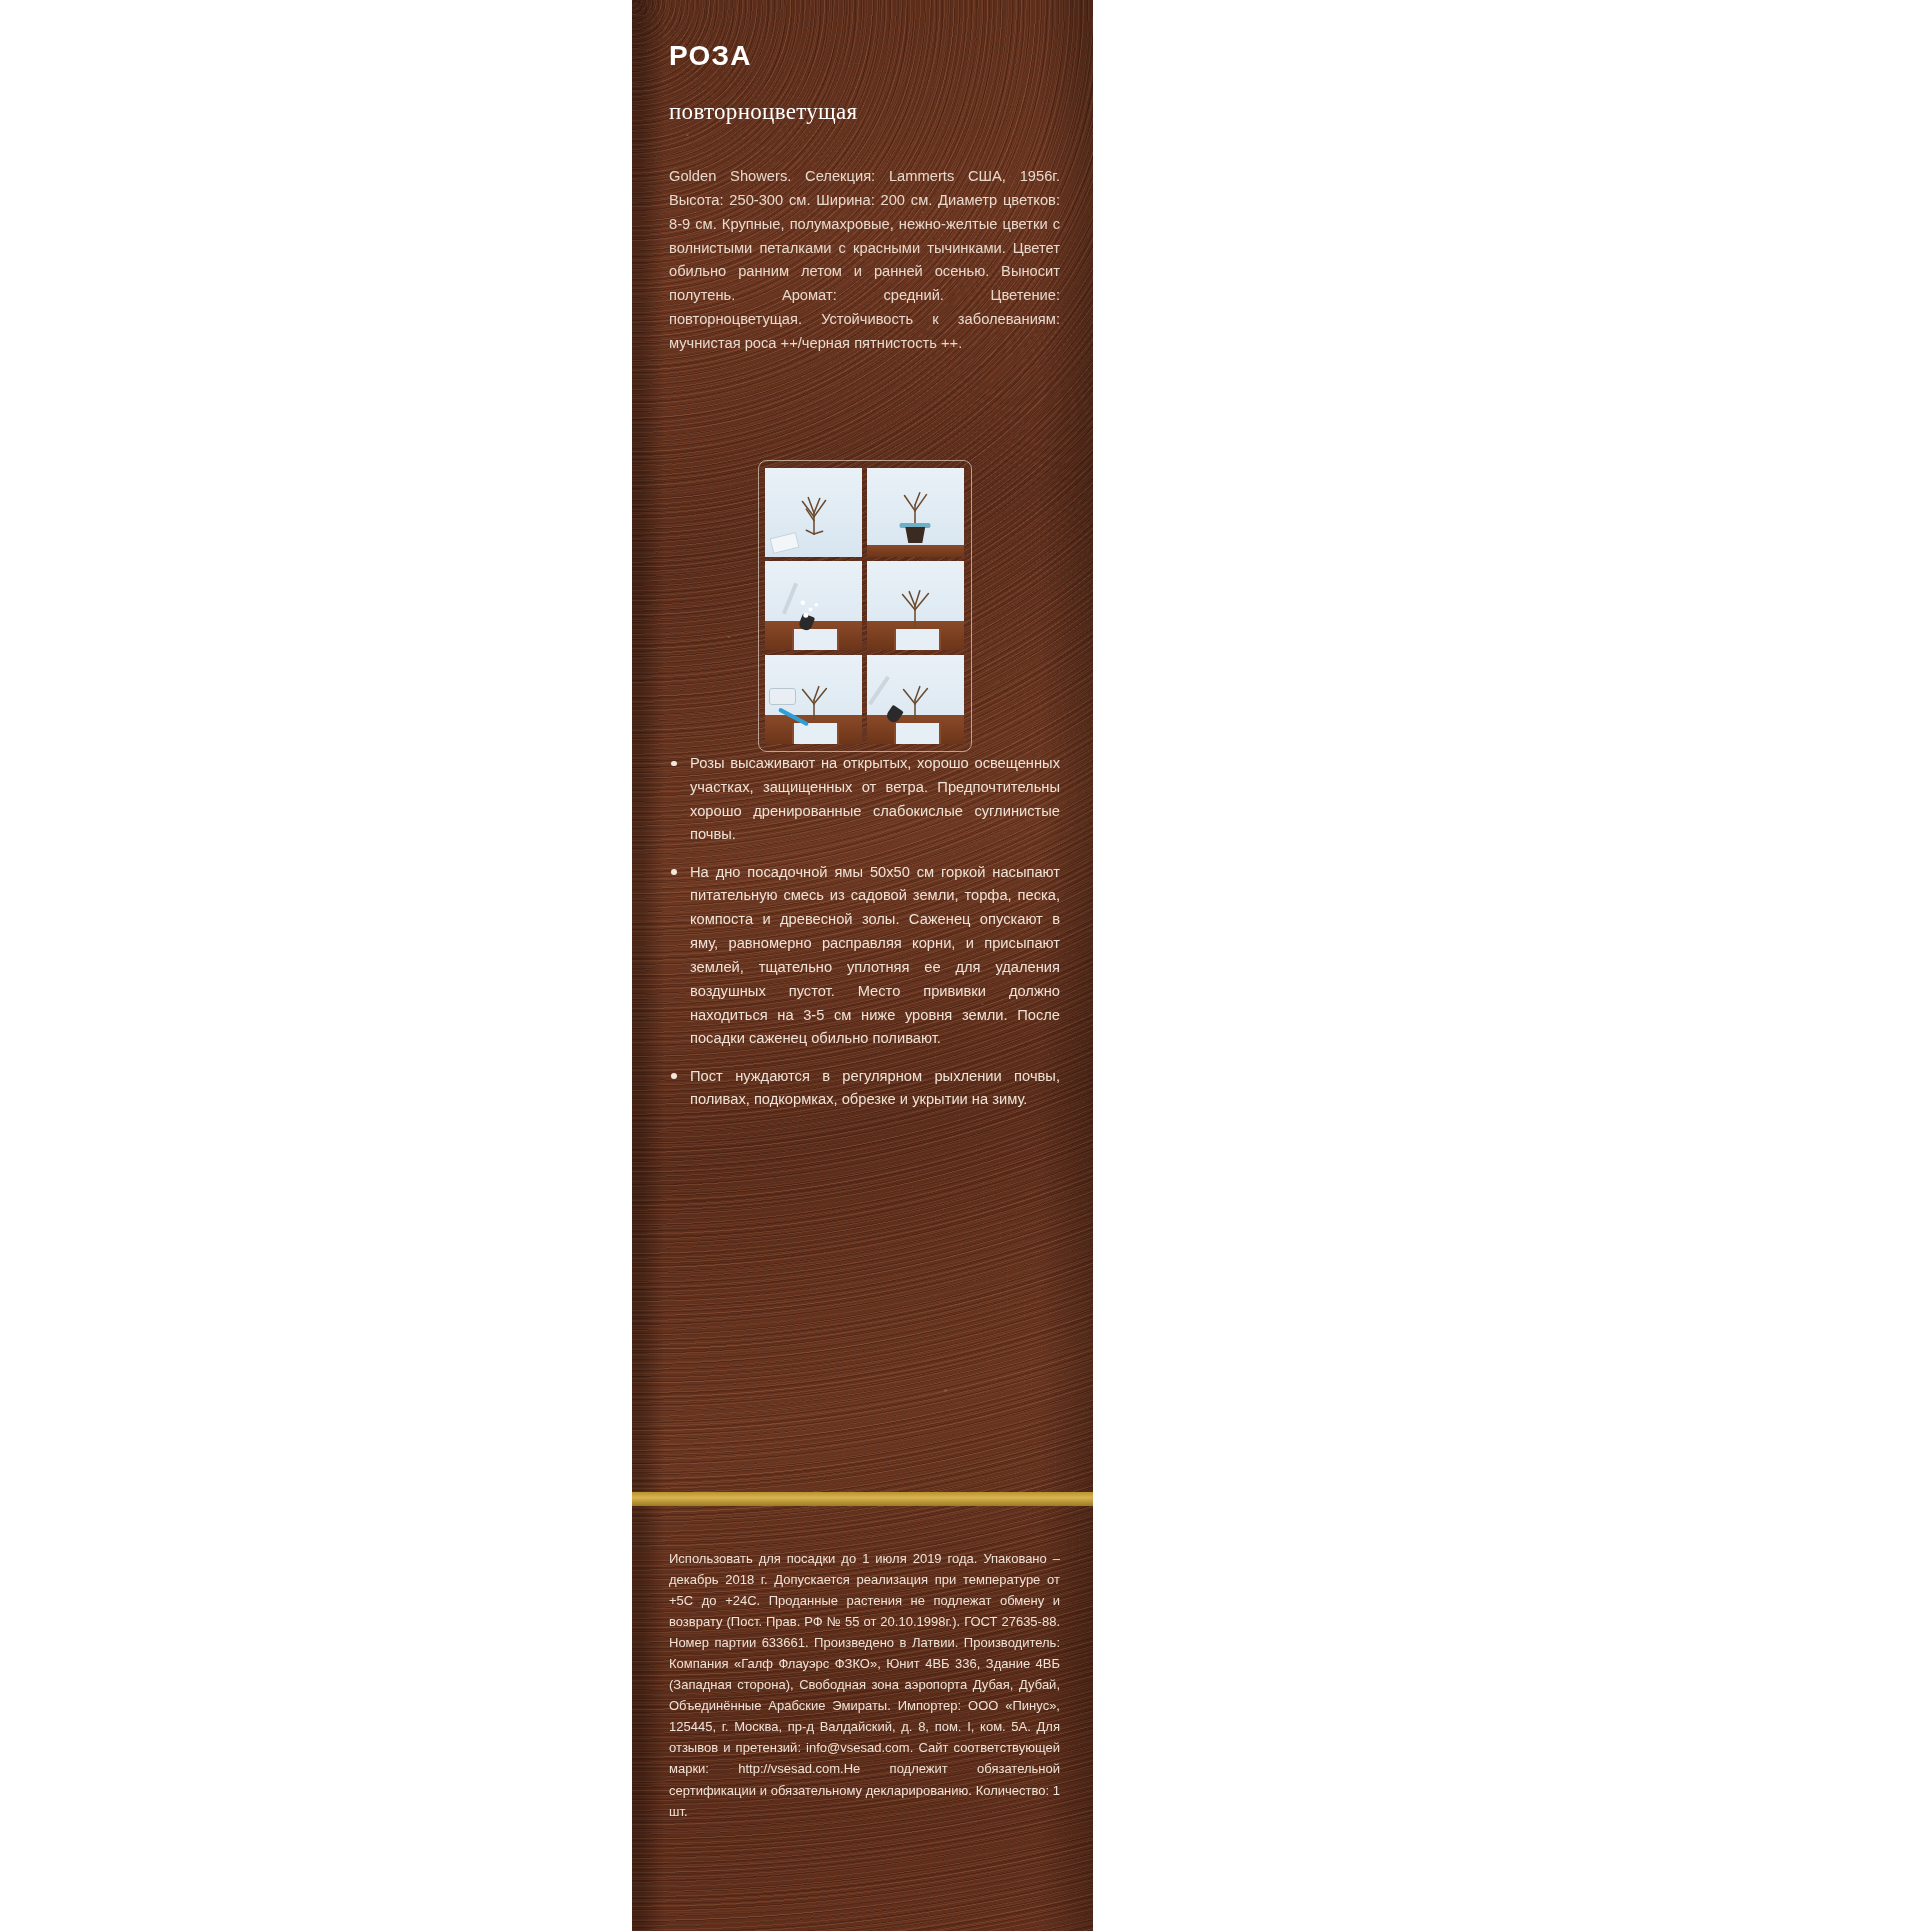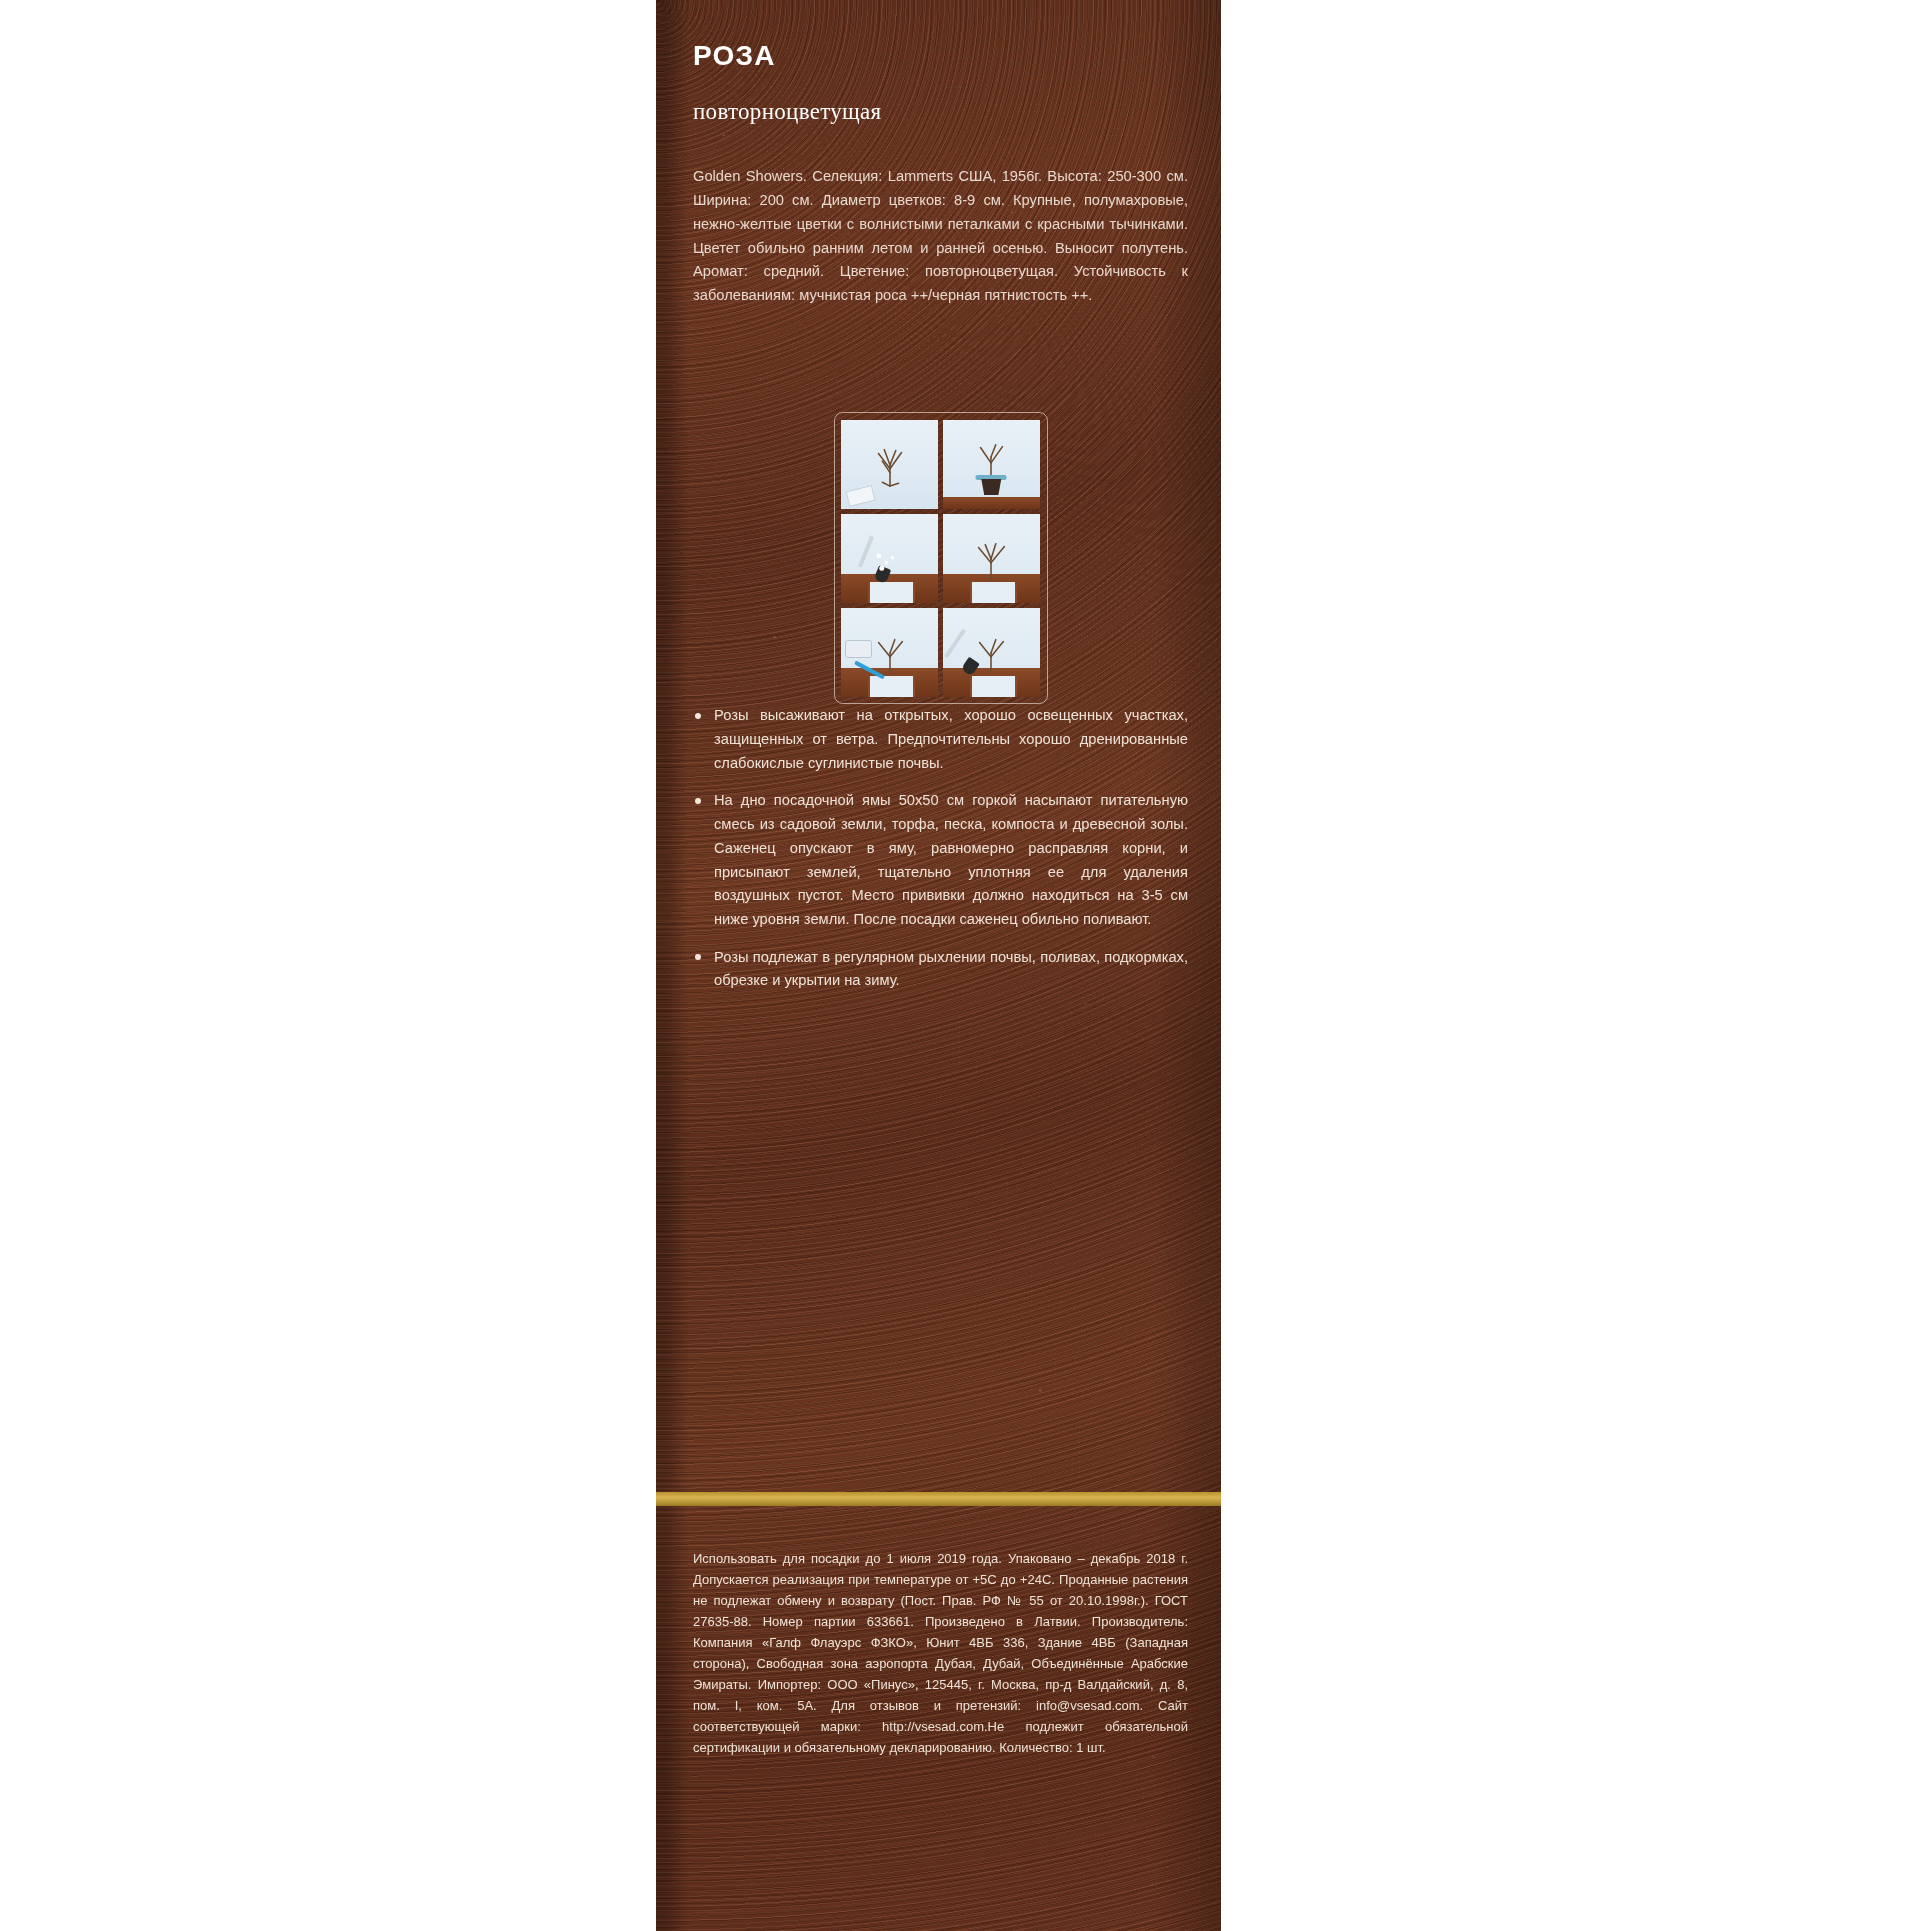--- a/index.html
+++ b/index.html
@@ -11,23 +11,23 @@
     width: 1931px;
     height: 1931px;
     position: relative;
     font-family: "Liberation Sans", sans-serif;
     overflow: hidden;
   }
 
   
   .package {
     position: absolute;
-    left: 656px;
+    left: 632px;
     top: 0;
-    width: 565px;
+    width: 461px;
     height: 1931px;
     background:
       radial-gradient(ellipse 2.9px 1.9px at 12% 7%, rgba(255,210,160,.30), transparent 70%),
       radial-gradient(ellipse 1.9px 1.9px at 38% 17%, rgba(20,8,4,.55), transparent 70%),
       radial-gradient(ellipse 2.9px 1.9px at 63% 11%, rgba(255,200,150,.22), transparent 70%),
       radial-gradient(ellipse 1.9px 2.9px at 84% 23%, rgba(25,10,5,.5), transparent 70%),
       radial-gradient(ellipse 2.9px 1.9px at 21% 33%, rgba(255,215,170,.25), transparent 70%),
       radial-gradient(ellipse 1.9px 1.9px at 55% 41%, rgba(20,8,4,.5), transparent 70%),
       radial-gradient(ellipse 2.9px 1.9px at 76% 52%, rgba(255,205,155,.22), transparent 70%),
       radial-gradient(ellipse 1.9px 1.9px at 31% 61%, rgba(25,10,5,.5), transparent 70%),
@@ -357,21 +357,21 @@
       <div class="bullet">
         <span class="dot"></span>
         <span>Розы высаживают на открытых, хорошо освещенных участках, защищенных от ветра. Предпочтительны хорошо дренированные слабокислые суглинистые почвы.</span>
       </div>
       <div class="bullet">
         <span class="dot"></span>
         <span>На дно посадочной ямы 50х50 см горкой насыпают питательную смесь из садовой земли, торфа, песка, компоста и древесной золы. Саженец опускают в яму, равномерно расправляя корни, и присыпают землей, тщательно уплотняя ее для удаления воздушных пустот. Место прививки должно находиться на 3-5 см ниже уровня земли. После посадки саженец обильно поливают.</span>
       </div>
       <div class="bullet">
         <span class="dot"></span>
-        <span>Розы подлежат в регулярном рыхлении почвы, поливах, подкормках, обрезке и укрытии на зиму.</span>
+        <span>Пост нуждаются в регулярном рыхлении почвы, поливах, подкормках, обрезке и укрытии на зиму.</span>
       </div>
     </div>
 
   </div>
 
   <div class="divider"></div>
 
   <div class="legal">Использовать для посадки до 1 июля 2019 года. Упаковано – декабрь 2018 г. Допускается реализация при температуре от +5С до +24С. Проданные растения не подлежат обмену и возврату (Пост. Прав. РФ № 55 от 20.10.1998г.). ГОСТ 27635-88. Номер партии 633661. Произведено в Латвии. Производитель: Компания «Галф Флауэрс ФЗКО», Юнит 4ВБ 336, Здание 4ВБ (Западная сторона), Свободная зона аэропорта Дубая, Дубай, Объединённые Арабские Эмираты. Импортер: ООО «Пинус», 125445, г. Москва, пр-д Валдайский, д. 8, пом. I, ком. 5А. Для отзывов и претензий: info@vsesad.com. Сайт соответствующей марки: http://vsesad.com.Не подлежит обязательной сертификации и обязательному декларированию. Количество: 1 шт.</div>
 </div>
 

